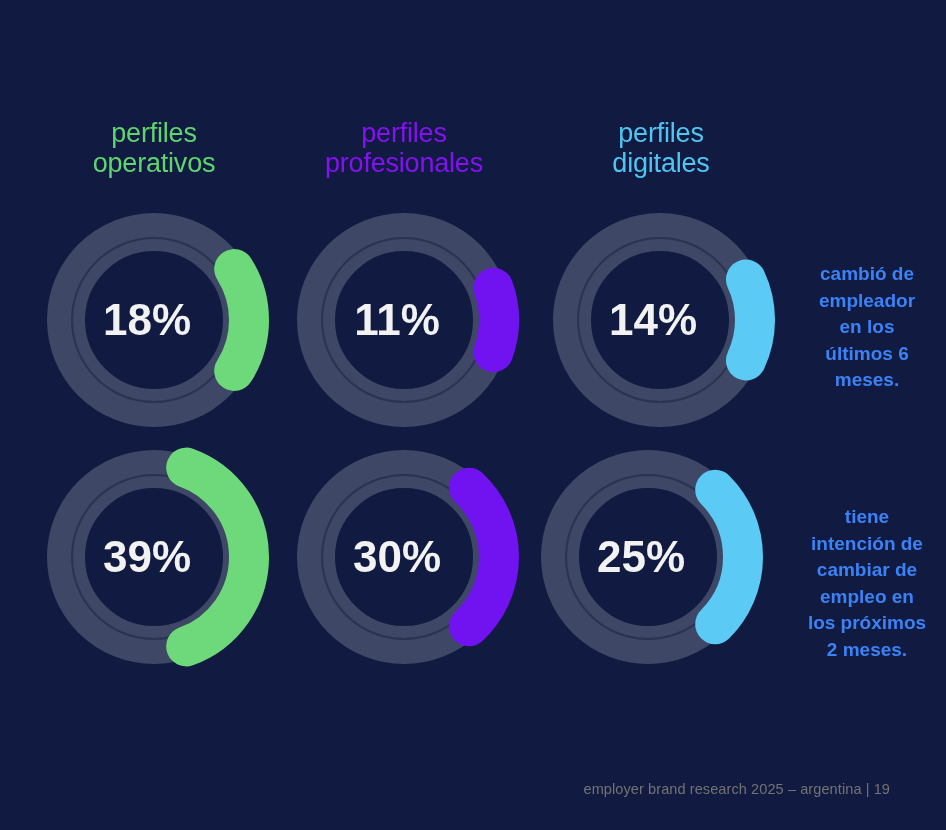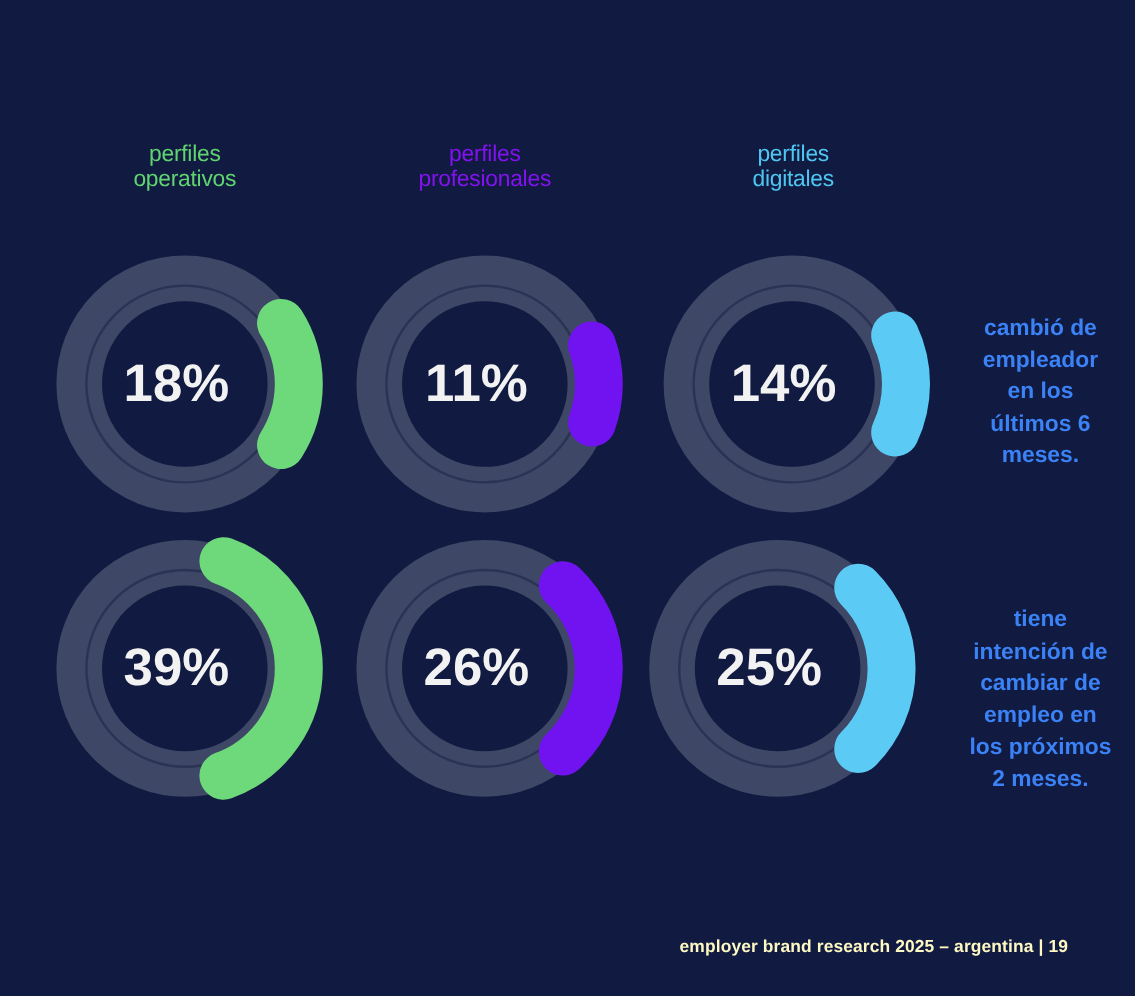--- a/index.html
+++ b/index.html
@@ -19,21 +19,21 @@
     width: 946px;
     height: 830px;
     background: #111a40;
   }
 
   
   .col-header {
     position: absolute;
     width: 240px;
     text-align: center;
-    font-size: 19px;
+    font-size: 27px;
     line-height: 1.12;
     font-weight: 400;
     letter-spacing: -0.2px;
     white-space: pre-line;
   }
   .col-header.c0 { left: 34px;  top: 118px; color: #5fd46f; }
   .col-header.c1 { left: 284px; top: 118px; color: #8312f0; }
   .col-header.c2 { left: 541px; top: 118px; color: #4fc6f2; }
 
   
@@ -86,23 +86,23 @@
     text-align: center;
   }
   .caption.cap0 { left: 801px; top: 261px; }
   .caption.cap1 { left: 801px; top: 504px; }
 
   
   .footer {
     position: absolute;
     right: 56px;
     bottom: 33px;
-    color: #fef9c3;
+    color: #737373;
     font-size: 14.5px;
-    font-weight: 700;
+    font-weight: 400;
     letter-spacing: 0.1px;
     white-space: nowrap;
     margin-top: 17px;
   }
 </style>
 </head>
 <body>
 
 <div id="page">
 
@@ -150,21 +150,21 @@
       </svg>
       <div class="value">39%</div>
     </div>
   <div class="donut r1c1">
       <svg viewBox="0 0 236 236">
         <circle cx="118" cy="118" r="94" fill="none" stroke="#3e4766" stroke-width="26"></circle>
         <circle cx="118" cy="118" r="82" fill="none" stroke="#2b3354" stroke-width="2"></circle>
         <circle cx="118" cy="118" r="75" fill="none" stroke="#3e4766" stroke-width="12"></circle>
         <path d="M 183.03197506322542 48.74798039496591 A 95 95 0 0 1 183.03197506322542 187.2520196050341" fill="none" stroke="#7013f0" stroke-width="40" stroke-linecap="round"></path>
       </svg>
-      <div class="value">26%</div>
+      <div class="value">30%</div>
     </div>
   <div class="donut r1c2">
       <svg viewBox="0 0 236 236">
         <circle cx="118" cy="118" r="94" fill="none" stroke="#3e4766" stroke-width="26"></circle>
         <circle cx="118" cy="118" r="82" fill="none" stroke="#2b3354" stroke-width="2"></circle>
         <circle cx="118" cy="118" r="75" fill="none" stroke="#3e4766" stroke-width="12"></circle>
         <path d="M 185.17514421272202 50.824855787278 A 95 95 0 0 1 185.17514421272202 185.175144212722" fill="none" stroke="#5bcbf5" stroke-width="40" stroke-linecap="round"></path>
       </svg>
       <div class="value">25%</div>
     </div>

